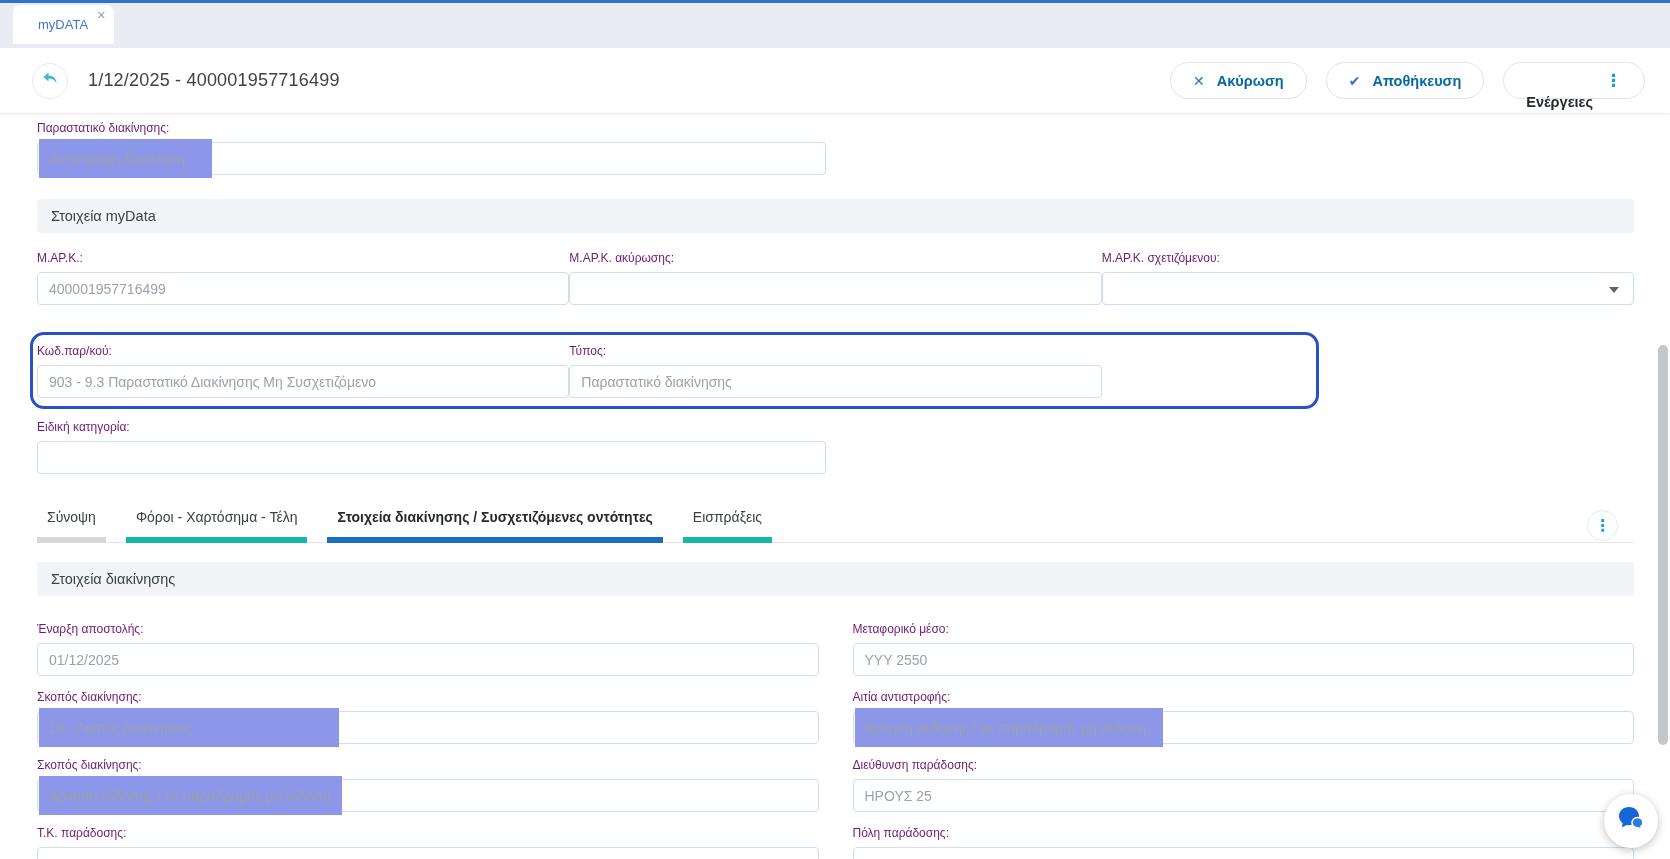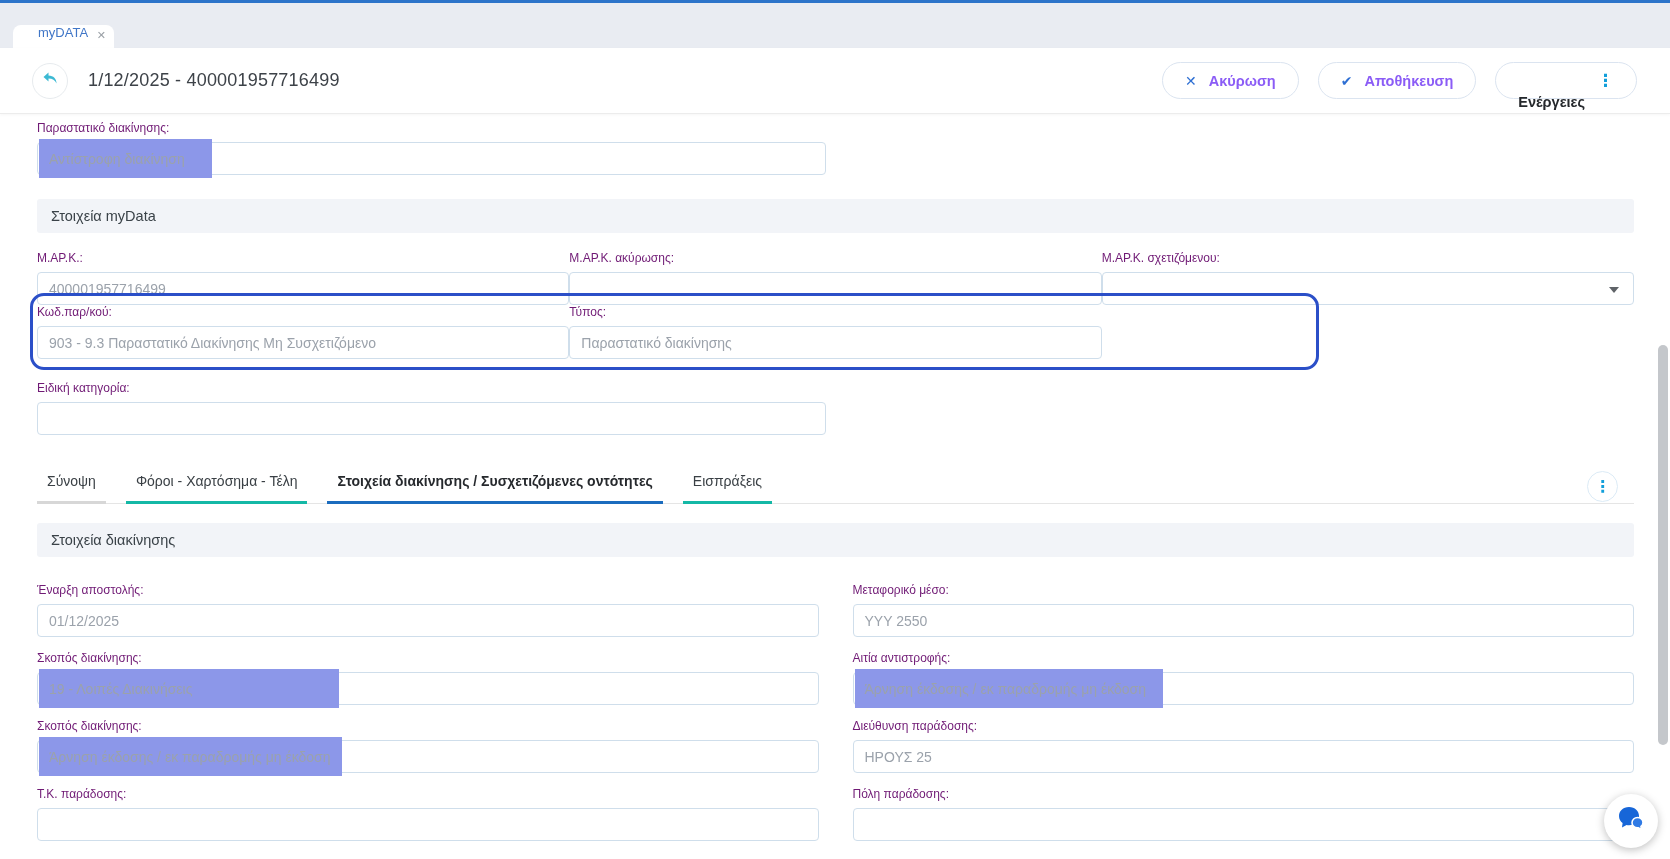--- a/index.html
+++ b/index.html
@@ -3,39 +3,39 @@
 <meta charset="utf-8">
 <style>
   * { margin:0; padding:0; box-sizing:border-box; }
   html,body { width:1670px; height:859px; overflow:hidden; background:#fff;
     font-family:"Liberation Sans","DejaVu Sans",sans-serif; }
   .stage { position:relative; width:1670px; height:859px; background:#fff; }
 
   
   .topline { height:3px; background:#2d74ca; }
   .tabstrip { height:45px; background:#e9ecf2; position:relative; }
-  .wintab { position:absolute; left:13px; top:22px; width:101px; height:39px;
-    background:#fff; border-radius:8px 8px 0 0; display:flex; 
+  .wintab { position:absolute; left:13px; top:2px; width:101px; height:39px;
+    background:#fff; border-radius:8px 8px 0 0; display:flex; align-items:center;
     padding-left:25px; }
   .wintab-label { color:#4076c7; font-size:13px; }
   .wintab-close { position:absolute; right:8px; top:4px; color:#9aa0a6;
     font-size:11px; font-weight:bold; cursor:pointer; }
 
   
-  .header { height:66px; display:flex; align-items:center; padding:0 33px 0 32px;
+  .header { height:66px; display:flex; align-items:center; padding:0 25px 0 32px;
     border-bottom:1px solid #ececec; box-shadow:0 1px 3px rgba(0,0,0,.04); position:relative; }
   .backbtn { width:36px; height:36px; border-radius:50%; border:1px solid #e7ebee;
     display:flex; align-items:center; justify-content:center; cursor:pointer; background:#fff; }
   .title { font-size:18px; color:#3d4248; font-weight:500; margin-left:20px; letter-spacing:.2px; }
   .hdr-actions { margin-left:auto; display:flex; gap:19px; align-items:center; }
   .pill { height:37px; border:1px solid #dbe4f0; border-radius:19px; background:#fff;
     display:flex; align-items:center; gap:12px; padding:0 22px; cursor:pointer;
     font-size:14.5px; }
   .pill .ic { font-weight:bold; color:#2e6fd3; font-size:14px; }
-  .pill-blue { color:#8b5cf6; font-weight:600; }
+  .pill-blue { color:#0369a1; font-weight:600; }
   .pill-dark { color:#25282c; font-weight:700;margin-top:42px; }
   .kebab { color:#129fda; font-weight:bold; font-size:17px; letter-spacing:0; line-height:1; }
 
   
   .content { padding:7px 36px 0 37px; position:relative; }
   .f-label { font-size:12px; color:#701a75; margin-bottom:7px; display:block; }
   .input { height:33px; border:1px solid #cfdeeb; border-radius:4px; background:#fff;
     display:flex; align-items:center; padding:0 11px; position:relative; }
   .input .val { font-size:14px; color:#9ba2ab; position:relative; z-index:1; white-space:nowrap; }
   .hl { position:absolute; left:1px; top:-4px; height:calc(100% + 8px);
@@ -45,30 +45,30 @@
     border-top:6px solid #5f6368; }
 
   .secbar { margin-top:24px; height:34px; background:#f2f4f8; border-radius:3px;
     display:flex; align-items:center; padding-left:14px; font-size:14.5px; color:#3a4248; }
 
   .row2 { display:grid; grid-template-columns:1fr 1fr; column-gap:34px; }
   .row3 { display:grid; grid-template-columns:1fr 1fr 1fr; }
   .half { width:calc(50% - 10px); }
   .mt18 { margin-top:18px; } .mt22 { margin-top:22px; }
   .mt26 { margin-top:26px; } .mt14 { margin-top:14px; }
-  .row-annot { position:relative; }
+  .row-annot { position:relative; margin-top:39px; }
   .annot-box { position:absolute; left:-7px; top:-12px; width:1289px;
     height:calc(100% + 23px); border:3px solid #2b4fc8; border-radius:14px;
     pointer-events:none; z-index:2; }
 
   
   .tabsrow { margin-top:25px; position:relative; }
   .tabs { display:flex; align-items:flex-end; border-bottom:1px solid #e5e5e5; height:44px; }
   .tab { padding:0 10px 12px 10px; margin-right:20px; font-size:14px; color:#3a4045;
-    border-bottom:3px solid #14b8a6; margin-bottom:-1px; cursor:pointer; white-space:nowrap; }
+    border-bottom:6px solid #14b8a6; margin-bottom:-1px; cursor:pointer; white-space:nowrap; }
   .tab.first { border-bottom-color:#d7d7d7; }
   .tab.active { font-weight:700; color:#26292d; border-bottom-color:#1b6cbe; }
   .tab-kebab-btn { position:absolute; right:16px; top:11px; width:31px; height:31px;
     border:1px solid #dcebf6; border-radius:50%; display:flex; align-items:center;
     justify-content:center; cursor:pointer; background:#fff; }
   .tab-kebab-btn .kebab { font-size:16px; }
 
   
   .scrollthumb { position:absolute; right:2px; top:345px; width:10px; height:400px;
     background:#c4c7cb; border-radius:5px; }

